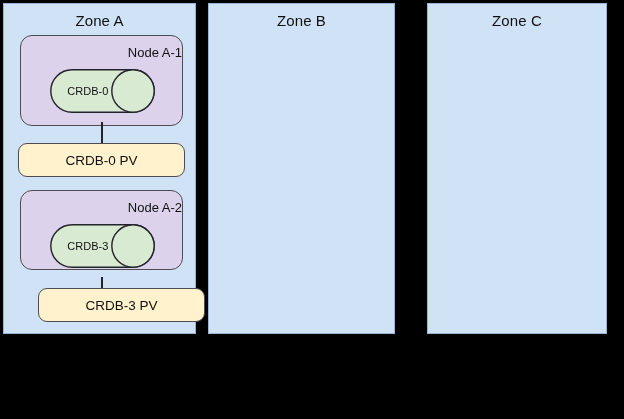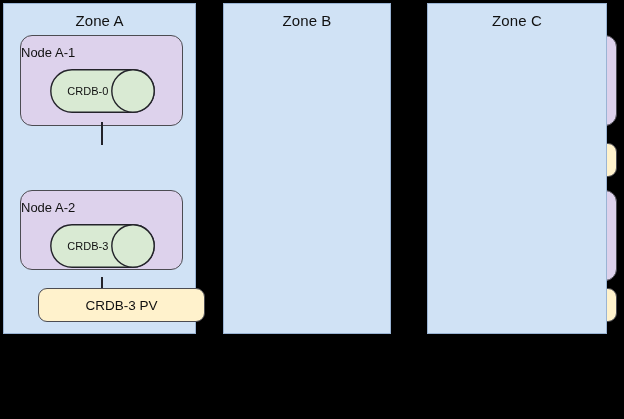--- a/index.html
+++ b/index.html
@@ -26,21 +26,21 @@
   
   .zone {
     position: absolute;
     top: 3px;
     height: 331px;
     background: #d0e2f5;
     border: 1px solid #9ab4d4;
     box-sizing: border-box;
   }
   .zone-a { left: 3px;   width: 193px; }
-  .zone-b { left: 223px; width: 168px; padding-left: 44px; }
+  .zone-b { left: 208px; width: 187px; padding-left: 44px; }
   .zone-c { left: 427px; width: 180px; }
 
   .zone-title {
     position: absolute;
     top: 8px;
     left: 0;
     right: 0;
     text-align: center;
     font-size: 15px;
     color: #111111;
@@ -53,21 +53,21 @@
     background: #ddd2ec;
     border: 1px solid #4c4c52;
     border-radius: 12px;
     box-sizing: border-box;
   }
   .node-title {
     position: absolute;
     top: 9px;
     left: 0;
     right: 0;
-    text-align: left;
+    text-align: right;
     font-size: 13px;
     color: #111111;
   }
 
   
   .node-a1 { left: 16px;  top: 31px; width: 163px; height: 91px; }
   .node-b1 { left: 231px; top: 31px; width: 162px; height: 91px; }
   
   .node-a2 { left: 16px;  top: 186px; width: 163px; height: 80px; }
   .node-b2 { left: 231px; top: 186px; width: 162px; height: 91px; }
@@ -136,20 +136,21 @@
       <div class="node-title">Node A-1</div>
       <div class="cylinder cyl-a1">
         <svg viewBox="0 0 105 44" preserveAspectRatio="none" aria-hidden="true">
           <path d="M 22,0.8 L 83,0.8 A 21.2,21.2 0 0 1 83,43.2 L 22,43.2 A 21.2,21.2 0 0 1 22,0.8 Z" fill="#d9ead3" stroke="#23232a" stroke-width="1.4"></path>
           <ellipse cx="83" cy="22" rx="21.2" ry="21.2" fill="#d9ead3" stroke="#23232a" stroke-width="1.4"></ellipse>
         </svg>
         <div class="cyl-label">CRDB-0</div>
       </div>
     </div>
     <div class="connector conn-a1"></div>
+    <div class="pv pv-0">CRDB-0 PV</div>
 
     <div class="node node-a2">
       <div class="node-title">Node A-2</div>
       <div class="cylinder cyl-a2">
         <svg viewBox="0 0 105 44" preserveAspectRatio="none" aria-hidden="true">
           <path d="M 22,0.8 L 83,0.8 A 21.2,21.2 0 0 1 83,43.2 L 22,43.2 A 21.2,21.2 0 0 1 22,0.8 Z" fill="#d9ead3" stroke="#23232a" stroke-width="1.4"></path>
           <ellipse cx="83" cy="22" rx="21.2" ry="21.2" fill="#d9ead3" stroke="#23232a" stroke-width="1.4"></ellipse>
         </svg>
         <div class="cyl-label">CRDB-3</div>
       </div>

